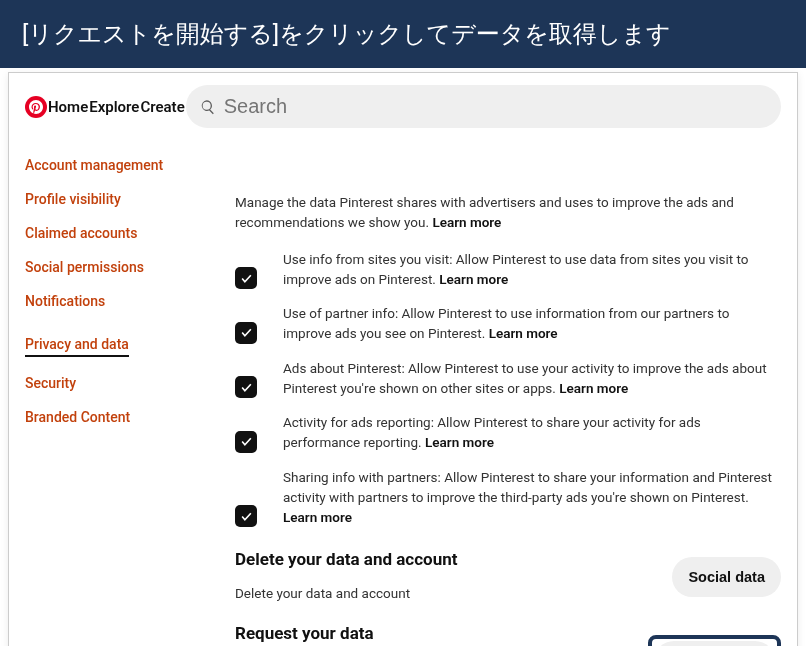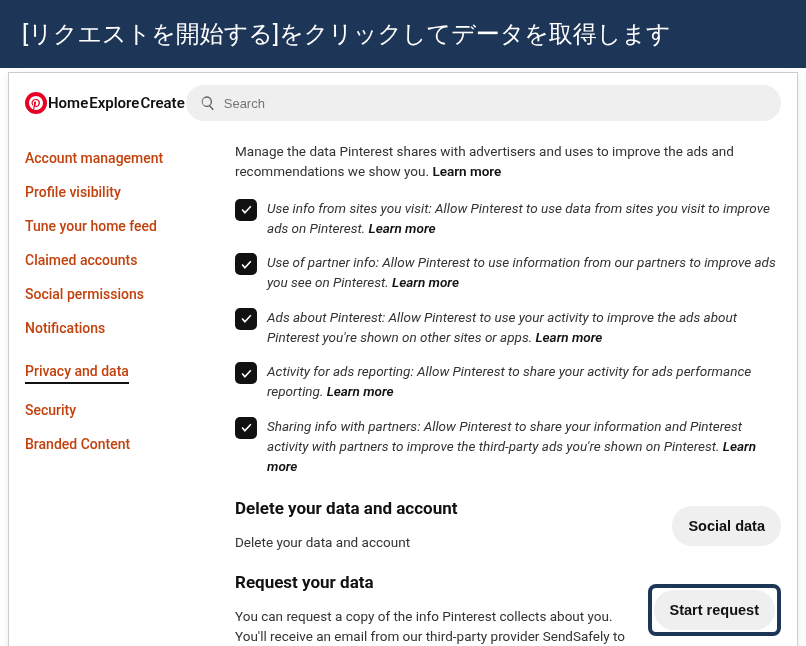--- a/index.html
+++ b/index.html
@@ -54,21 +54,21 @@
       background: #efefef;
       border-radius: 24px;
       padding: 10px 14px;
       gap: 8px;
     }
     
     .search-wrap input {
       border: none;
       background: transparent;
       outline: none;
-      font-size: 13px;
+      font-size: 20px;
       flex: 1;
       color: #15803d;
     }
     
     .search-icon-svg { width: 16px; height: 16px; fill: #5f5f5f; }
     
     .content {
       display: flex;
       padding: 8px 16px 16px 16px;
       gap: 40px;
@@ -95,36 +95,35 @@
       margin-top: 9px;
     }
     
     .main {
       flex: 1;
       font-size: 13.5px;
       color: #333;
       line-height: 1.5;
     }
     
-    .intro { margin-bottom: 16px; }
+    .intro { margin-bottom: 16px; margin-top: 44px; }
     .intro .learn-more { font-weight: 600; color: #111; cursor: pointer; }
     
     .section-title {
       font-size: 17px;
       font-weight: 700;
       color: #111;
       margin: 14px 0 10px 0;
     }
     
     .toggle-row {
       display: flex;
-      align-items: flex-start;
-      gap: 10px;
+      align-items: flex-end;
+      gap: 26px;
       margin-bottom: 14px;
-      font-style: italic;
     }
     
     .checkbox {
       width: 22px;
       height: 22px;
       background: #111;
       border-radius: 5px;
       flex-shrink: 0;
       display: flex;
       align-items: center;
@@ -192,21 +191,20 @@
         </svg>
       <input type="text" placeholder="Search" style="">
     </div>
   </div>
 
   <div class="content">
 
     <div class="sidebar">
       <div class="sidebar-item">Account management</div>
       <div class="sidebar-item">Profile visibility</div>
-      <div class="sidebar-item">Tune your home feed</div>
       <div class="sidebar-item">Claimed accounts</div>
       <div class="sidebar-item">Social permissions</div>
       <div class="sidebar-item">Notifications</div>
       <div><span class="sidebar-item active">Privacy and data</span></div>
       <div class="sidebar-item">Security</div>
       <div class="sidebar-item">Branded Content</div>
     </div>
 
     <div class="main">
 

